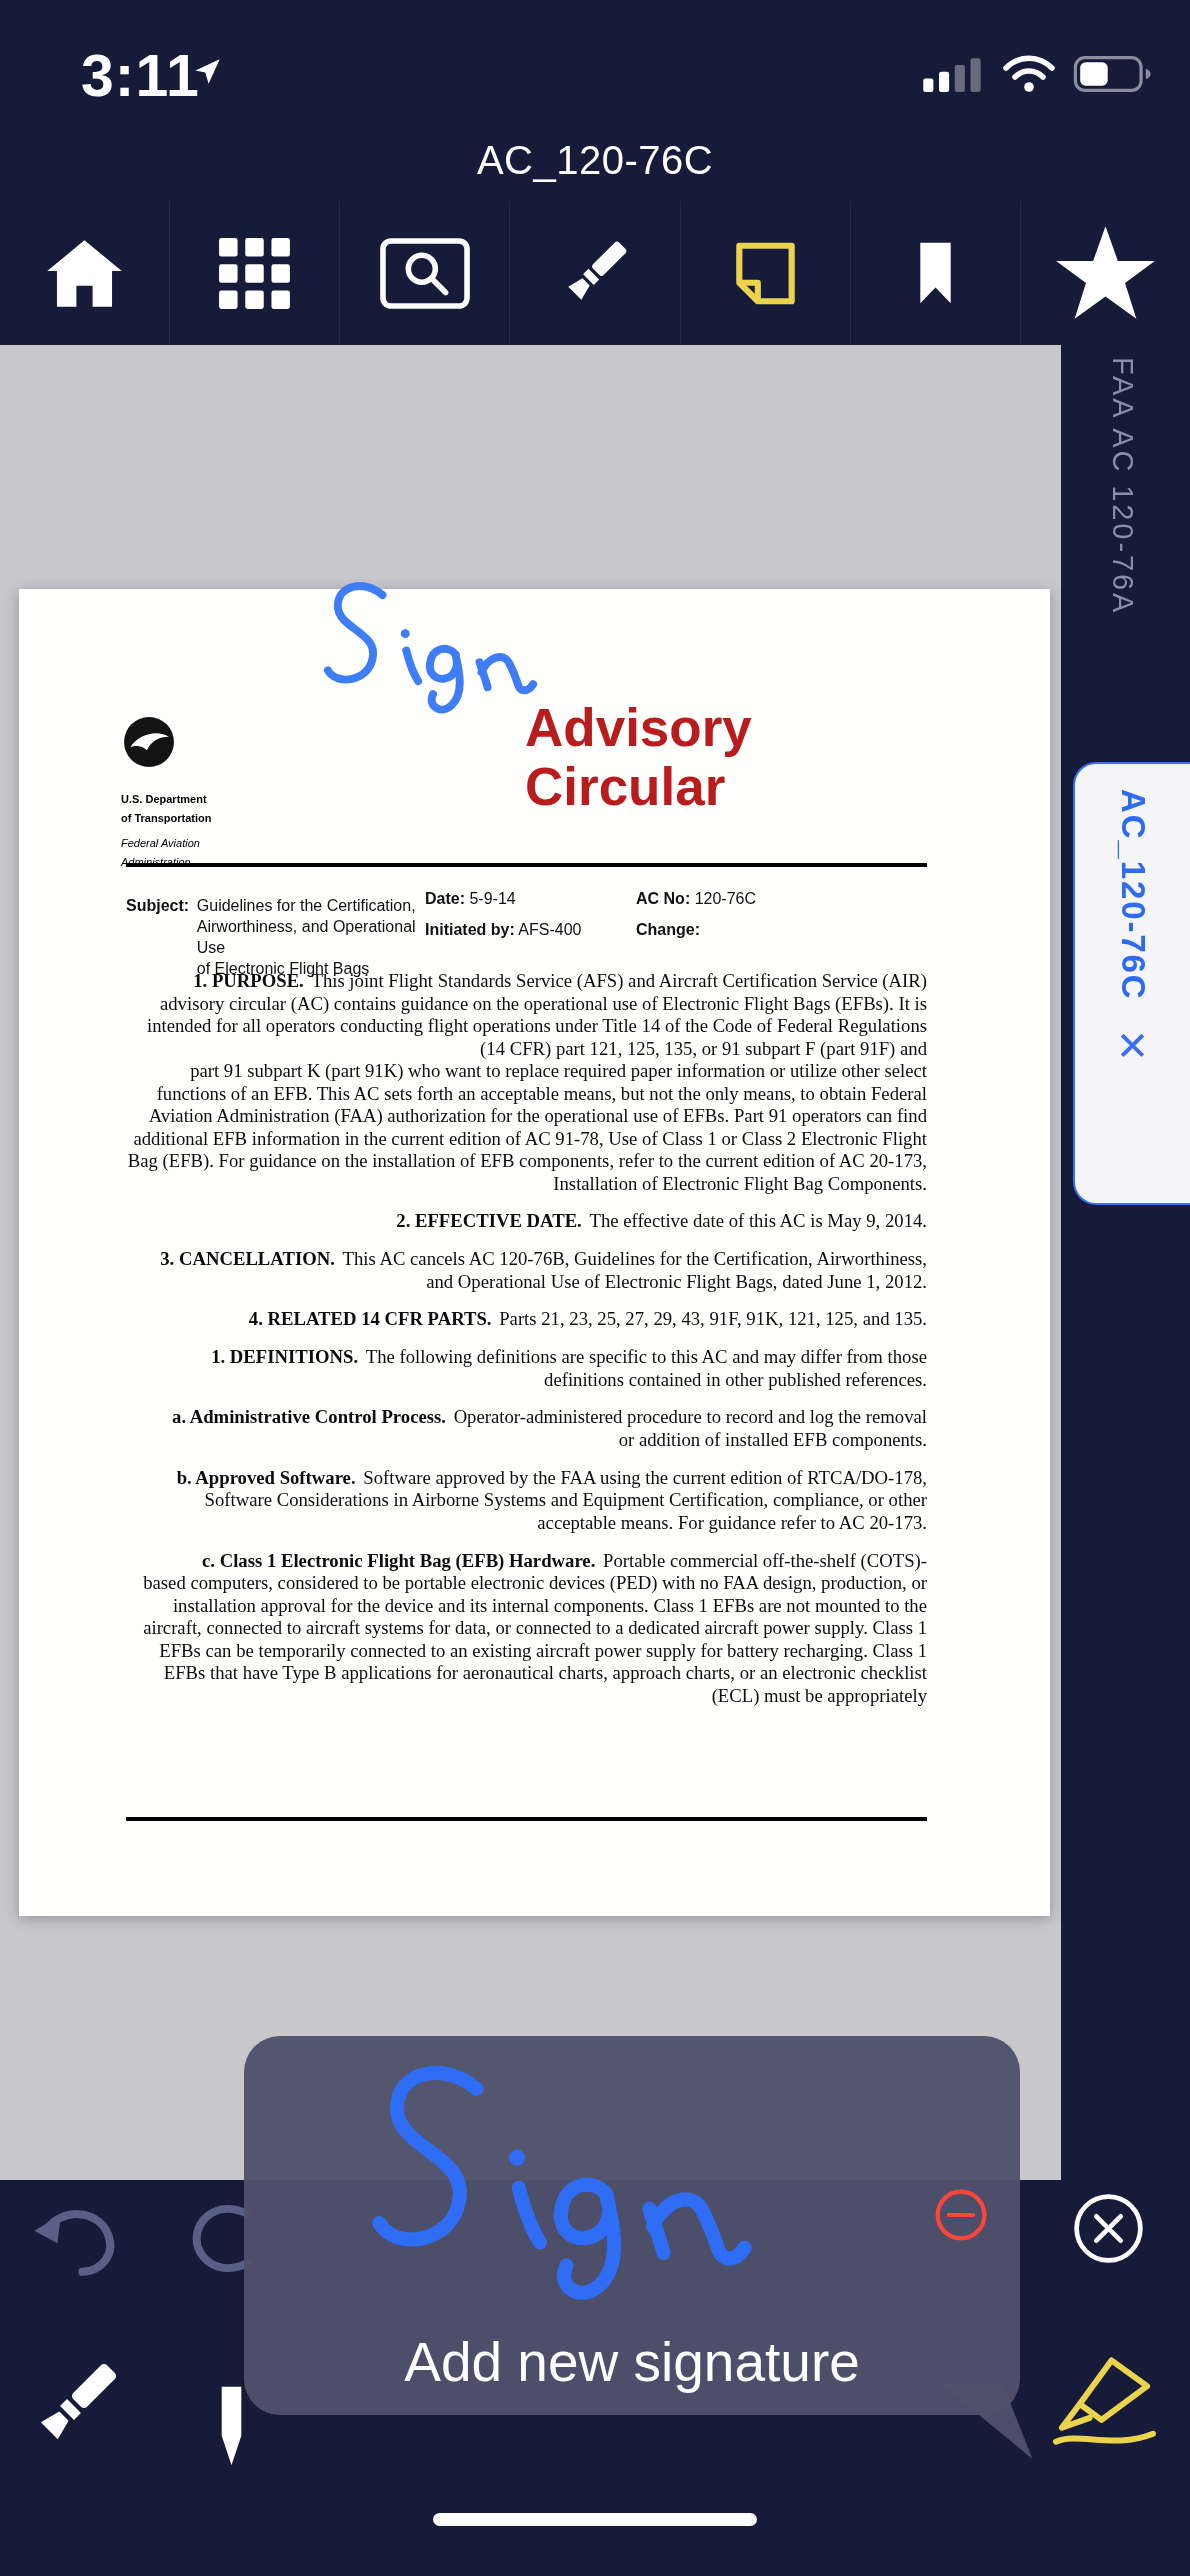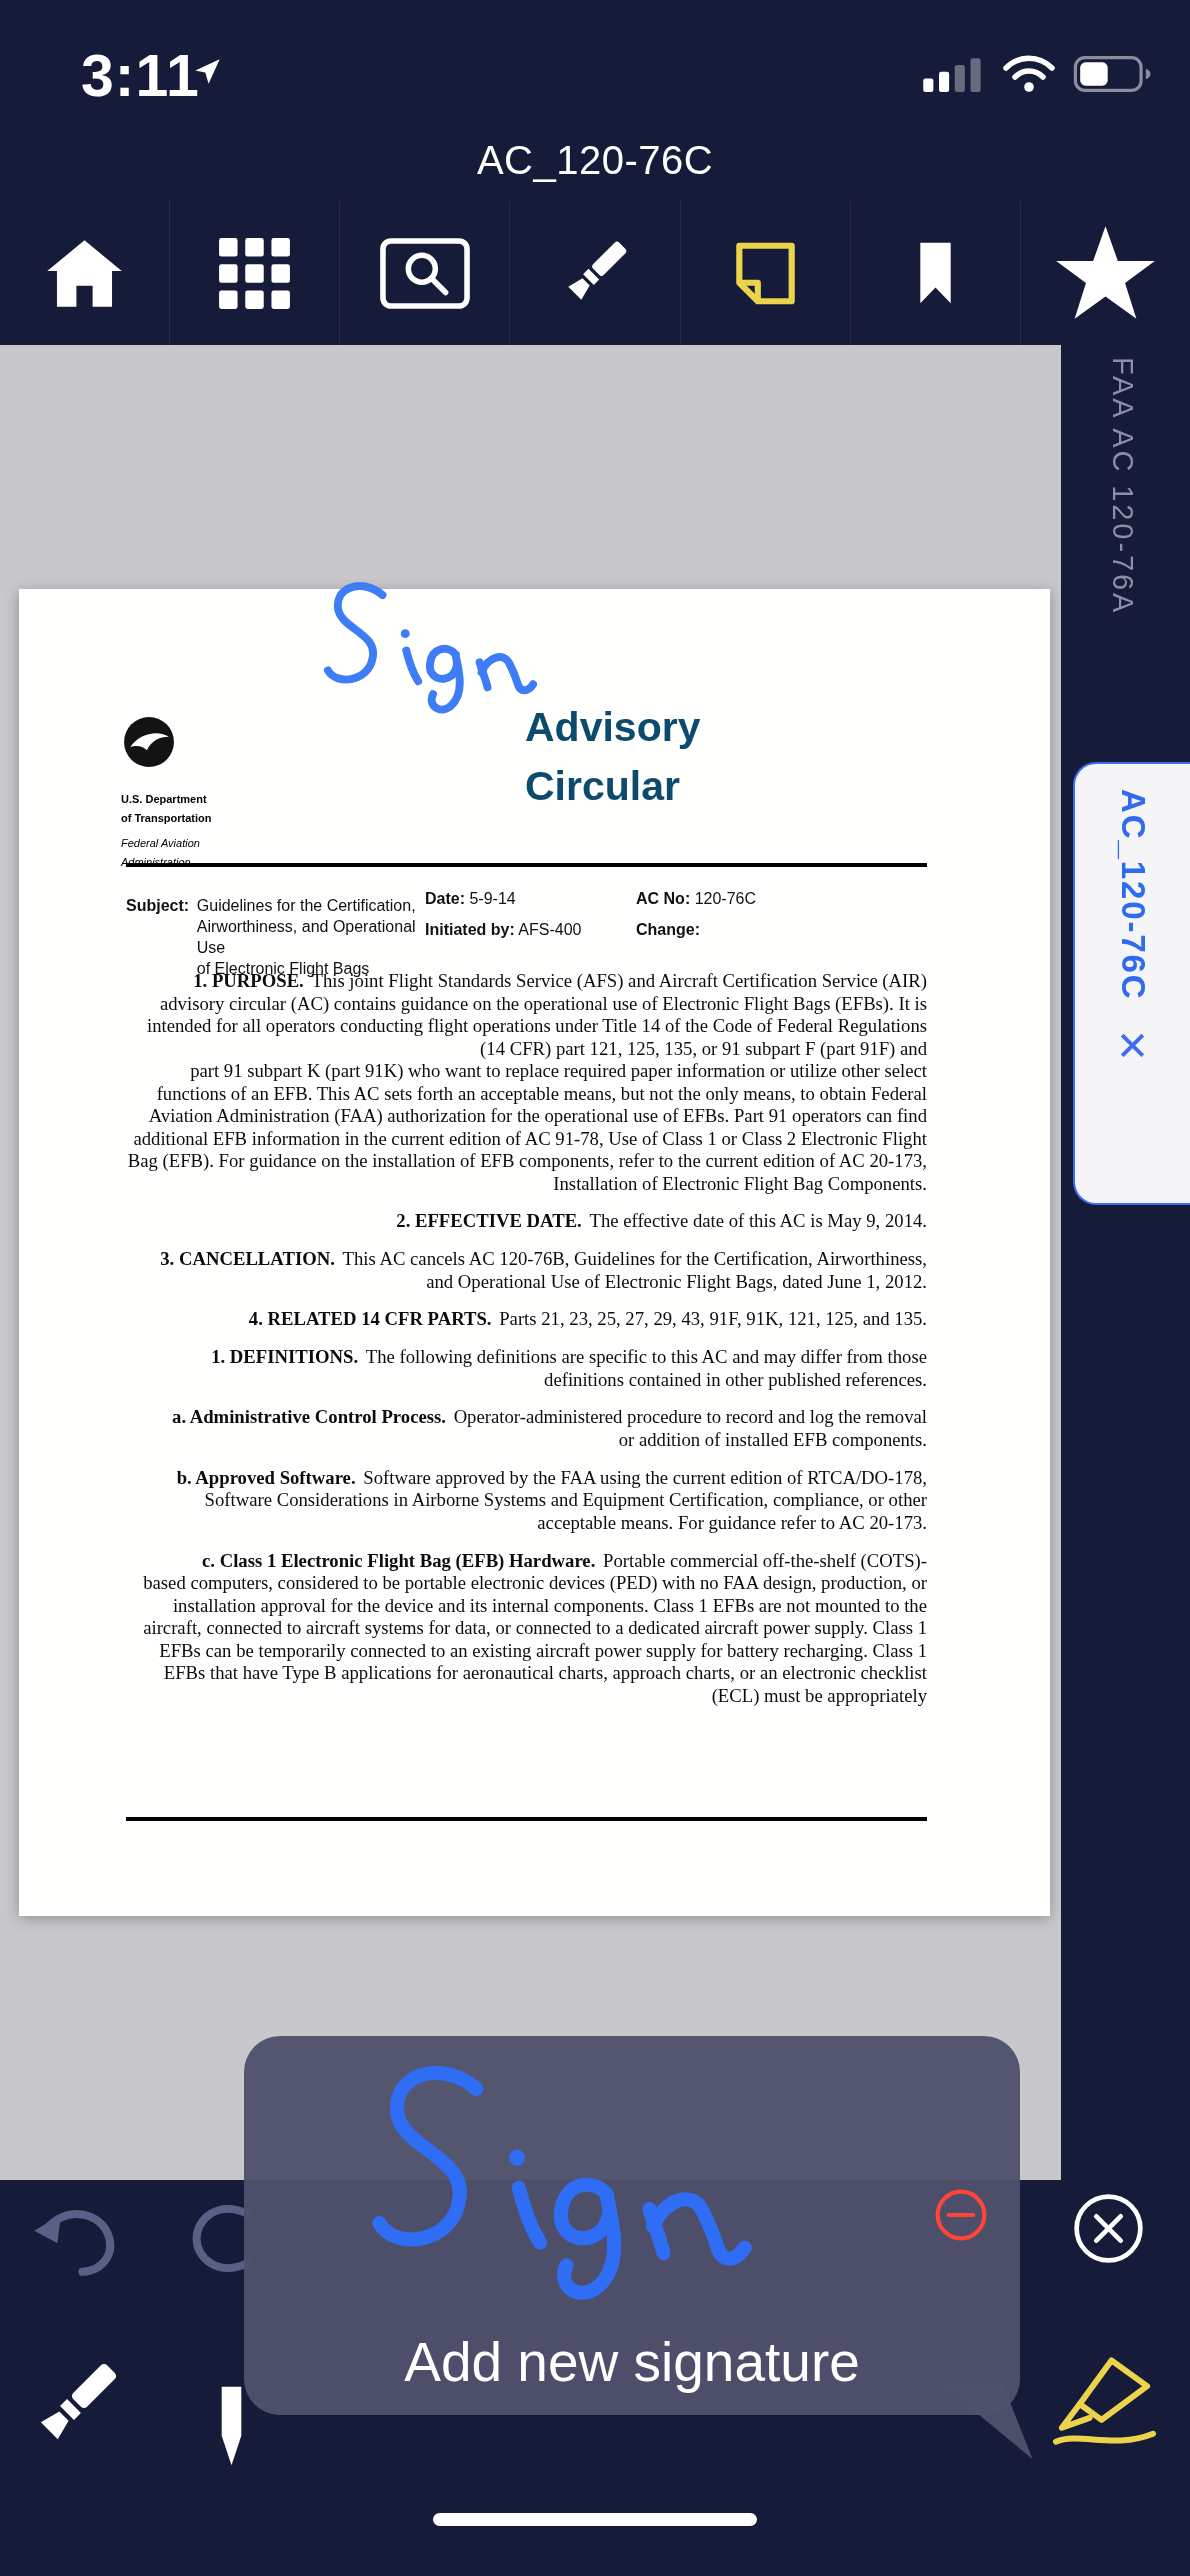--- a/index.html
+++ b/index.html
@@ -28,21 +28,21 @@
   .tb-cell:first-child { border-left:none; }
 
   
   .doc-area { left:0; top:345px; width:1061px; height:1835px; background:#c8c7cc; }
   .page { position:absolute; left:19px; top:244px; width:1031px; height:1327px; background:#fffffe;
           box-shadow:0 2.9px 13.4px rgba(0,0,0,0.28); color:#111; }
   .dot-logo { left:104px; top:127px; width:52px; height:52px; }
   .agency { left:102px; top:201px; font-size:11px; line-height:19px; color:#000000; }
   .agency .b1 { font-weight:bold; }
   .agency .b2 { margin-top:5.8px;font-style:italic; }
-  .ac-title { left:506px; top:109px; font-size:41px; line-height:59px; font-weight:bold; color:#0c4a6e; }
+  .ac-title { left:506px; top:109px; font-size:53px; line-height:59px; font-weight:bold; color:#b91c1c; }
   .rule-top { left:107px; top:274px; width:801px; height:3.8px; background:#000; }
   .rule-bot { left:107px; top:1228px; width:801px; height:3.8px; background:#000; }
   .meta { left:107px; top:299px; width:801px; font-size:16px; line-height:21px; color:#111; }
   .meta b { font-weight:bold; }
   .meta-col1 { position:absolute; left:0; top:7px; display:flex; gap:7.7px; width:316px; }
   .meta-col2 { position:absolute; left:299px; top:0; }
   .meta-col3 { position:absolute; left:510px; top:0; }
   .meta-row { margin-bottom:9.6px; }
   .sections { left:107px; top:381px; width:801px; font-family:"Liberation Serif", serif;
               font-size:18.7px; line-height:22.5px; color:#0c0c0c; }

